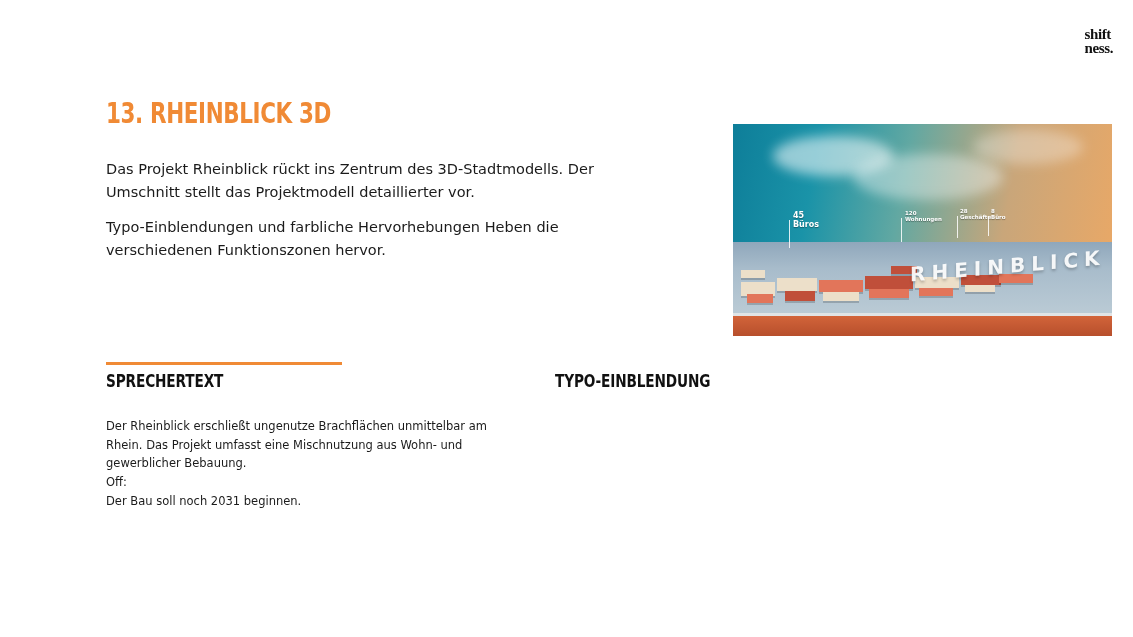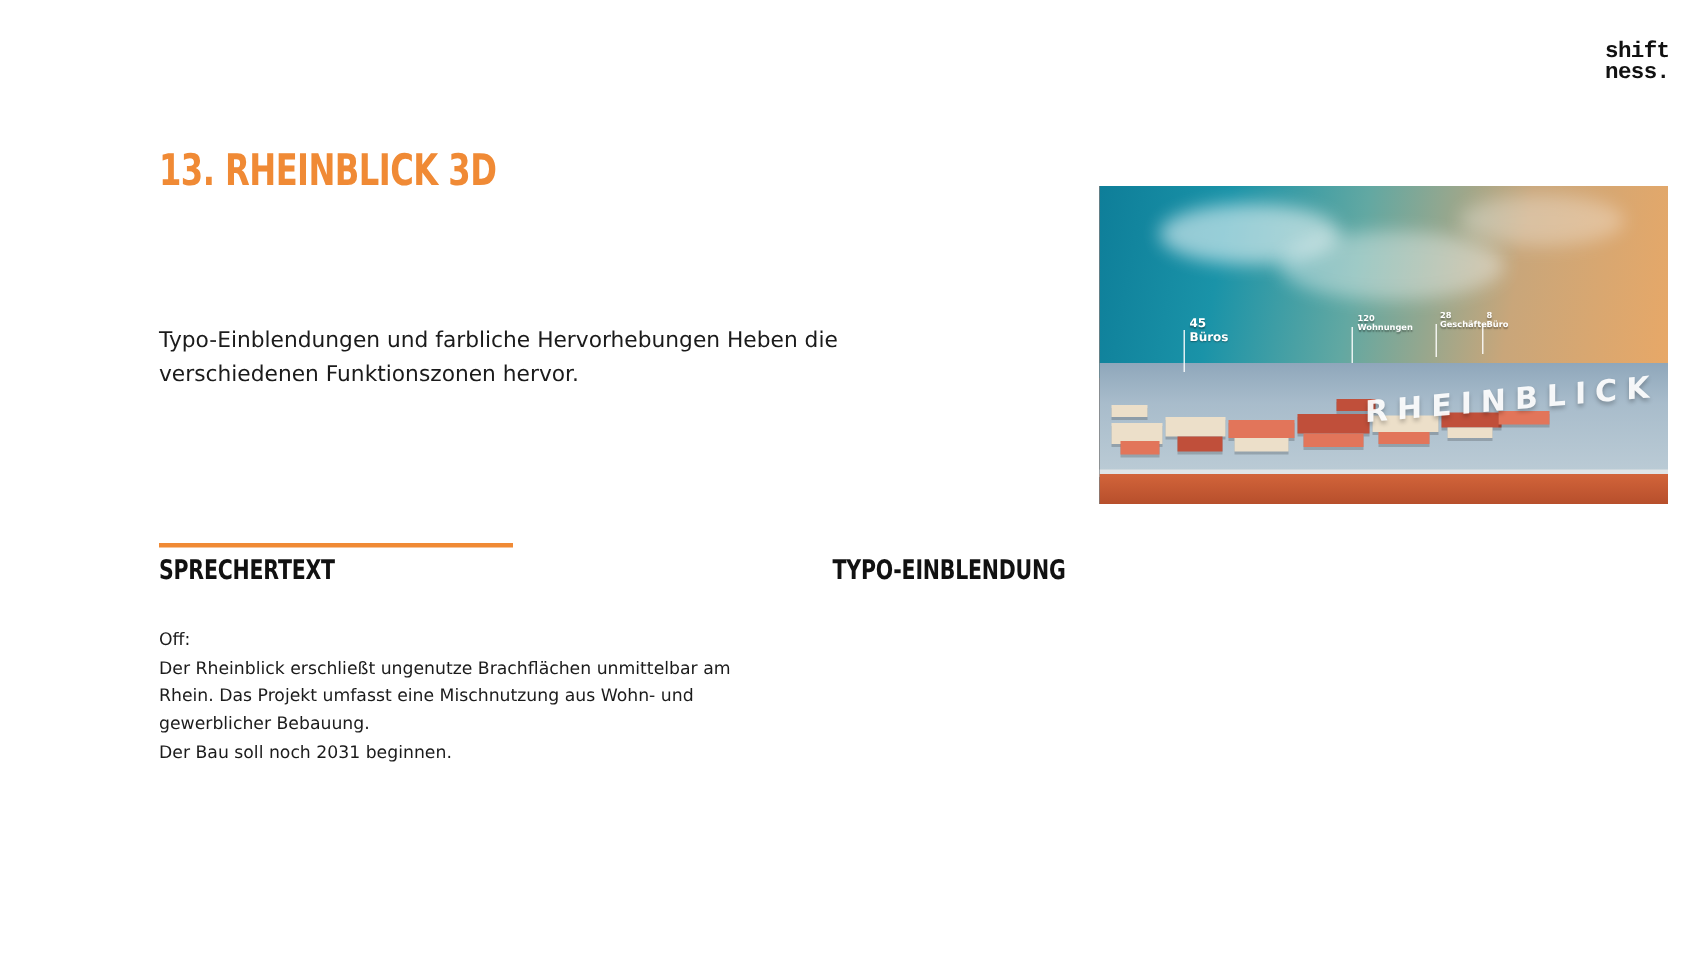--- a/index.html
+++ b/index.html
@@ -21,21 +21,21 @@
     height: 637px;
   }
 
   
   .logo {
     position: absolute;
     top: 28px;
     right: 20px;
     text-align: left;
     line-height: 0.92;
-    font-family: Liberation Mono, monospace;
+    font-family: Liberation Serif, serif;
     font-weight: 700;
     font-size: 15px;
     letter-spacing: -0.4px;
     color: #111111;
   }
   .logo .l1 { display: block; }
   .logo .l2 { display: block; }
 
   
   .slide-title {
@@ -186,20 +186,21 @@
 
 <div class="page">
 
   <div class="logo">
     <span class="l1">shift</span>
     <span class="l2">ness.</span>
   </div>
 
   <div class="slide-title">13. RHEINBLICK 3D</div>
 
+  <div class="body-text body-p1">Das Projekt Rheinblick rückt ins Zentrum des 3D-Stadtmodells. Der Umschnitt stellt das Projektmodell detaillierter vor.</div>
   <div class="body-text body-p2">Typo-Einblendungen und farbliche Hervorhebungen Heben die verschiedenen Funktionszonen hervor.</div>
 
   <div class="visual">
     <div class="sky"></div>
     <div class="cloud c1"></div>
     <div class="cloud c2"></div>
     <div class="cloud c3"></div>
     <div class="ground"></div>
     <div class="ground-lip"></div>
     <div class="ground-edge"></div>
@@ -236,21 +237,21 @@
 
     <div class="rheinblick-word">RHEINBLICK</div>
   </div>
 
   <div class="rule"></div>
 
   <div class="sec-title left">SPRECHERTEXT</div>
   <div class="sec-title right">TYPO-EINBLENDUNG</div>
 
   <div class="sec-body left">
+    <p>Der Rheinblick erschließt ungenutze Brachflächen unmittelbar am Rhein. Das Projekt umfasst eine Mischnutzung aus Wohn- und gewerblicher Bebauung.</p>
     <p>Off:</p>
-    <p>Der Rheinblick erschließt ungenutze Brachflächen unmittelbar am Rhein. Das Projekt umfasst eine Mischnutzung aus Wohn- und gewerblicher Bebauung.</p>
     <p>Der Bau soll noch 2031 beginnen.</p>
   </div>
 
   <div class="sec-body right">
   </div>
 
 </div>
 
 </body></html>

